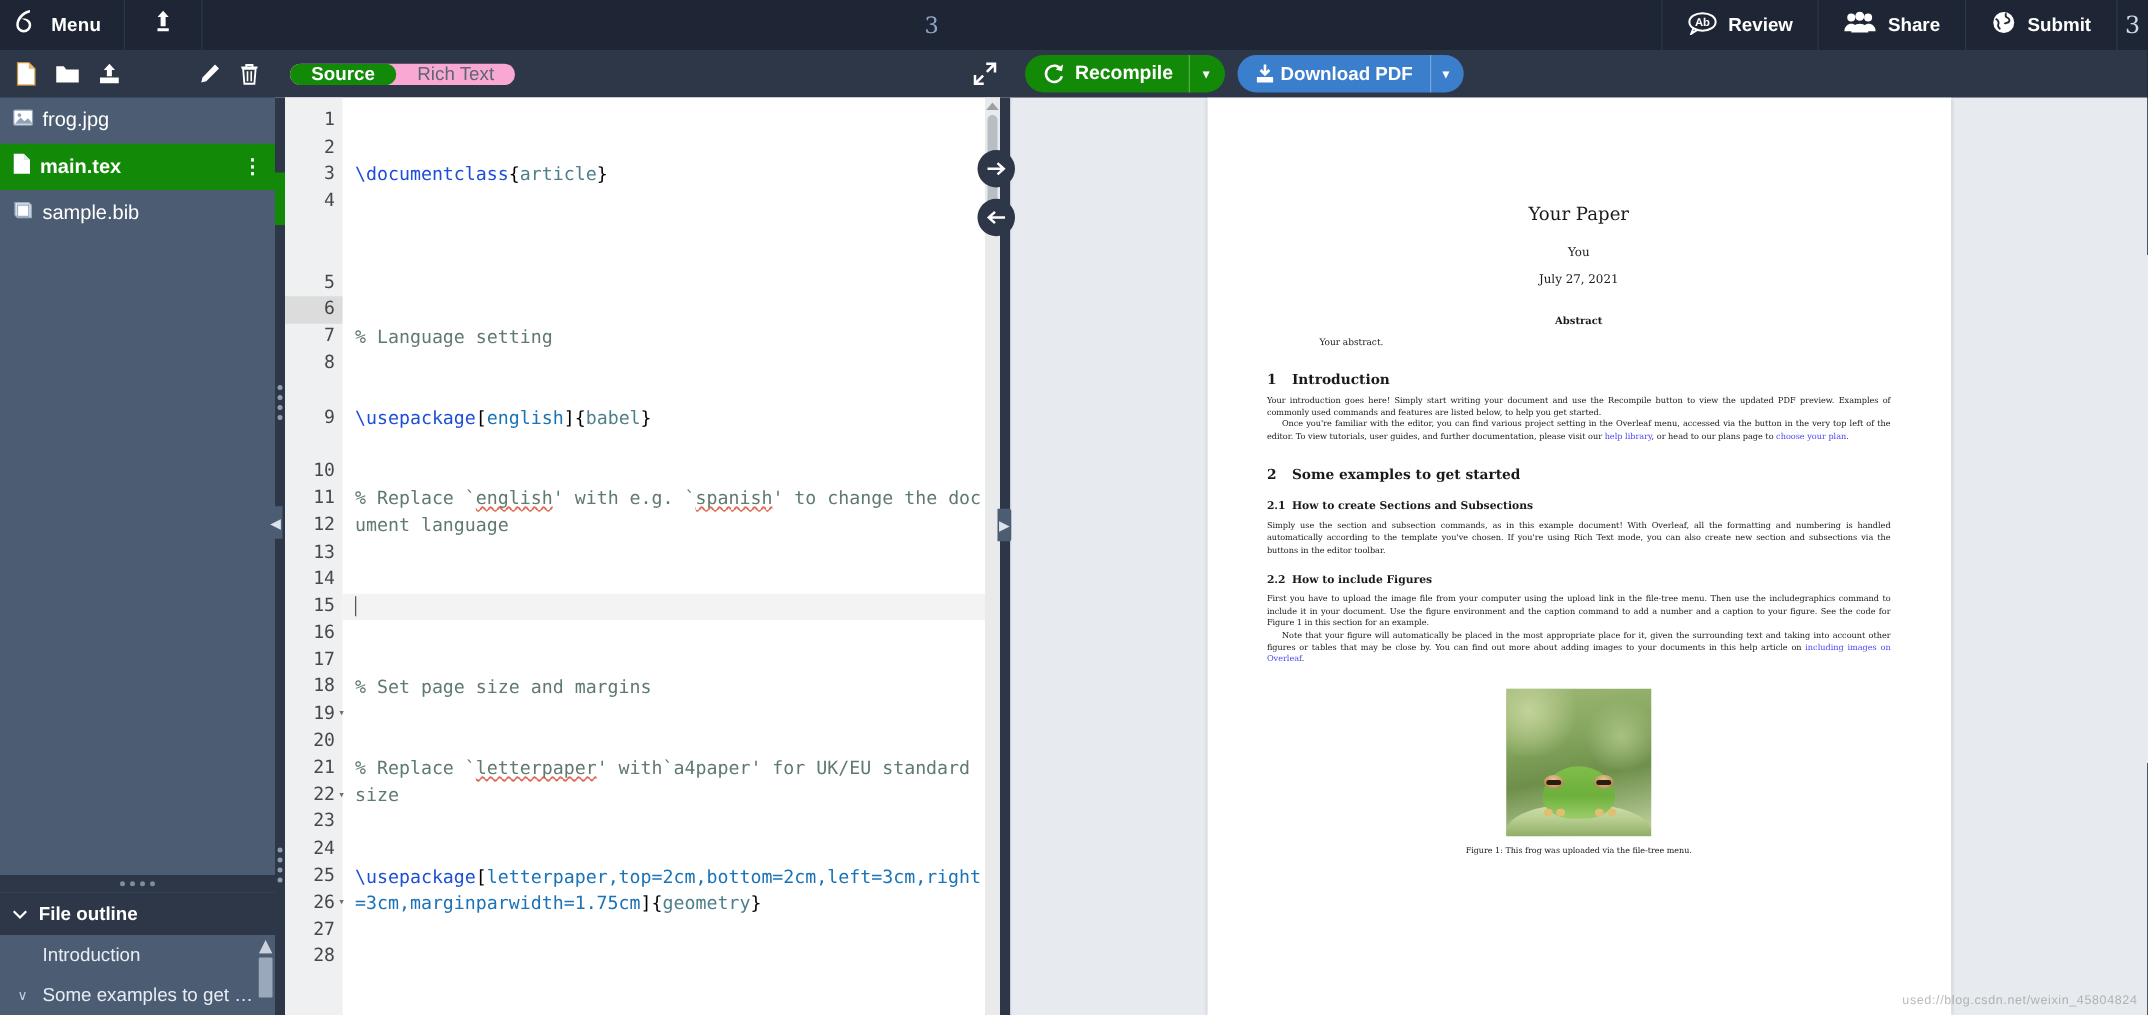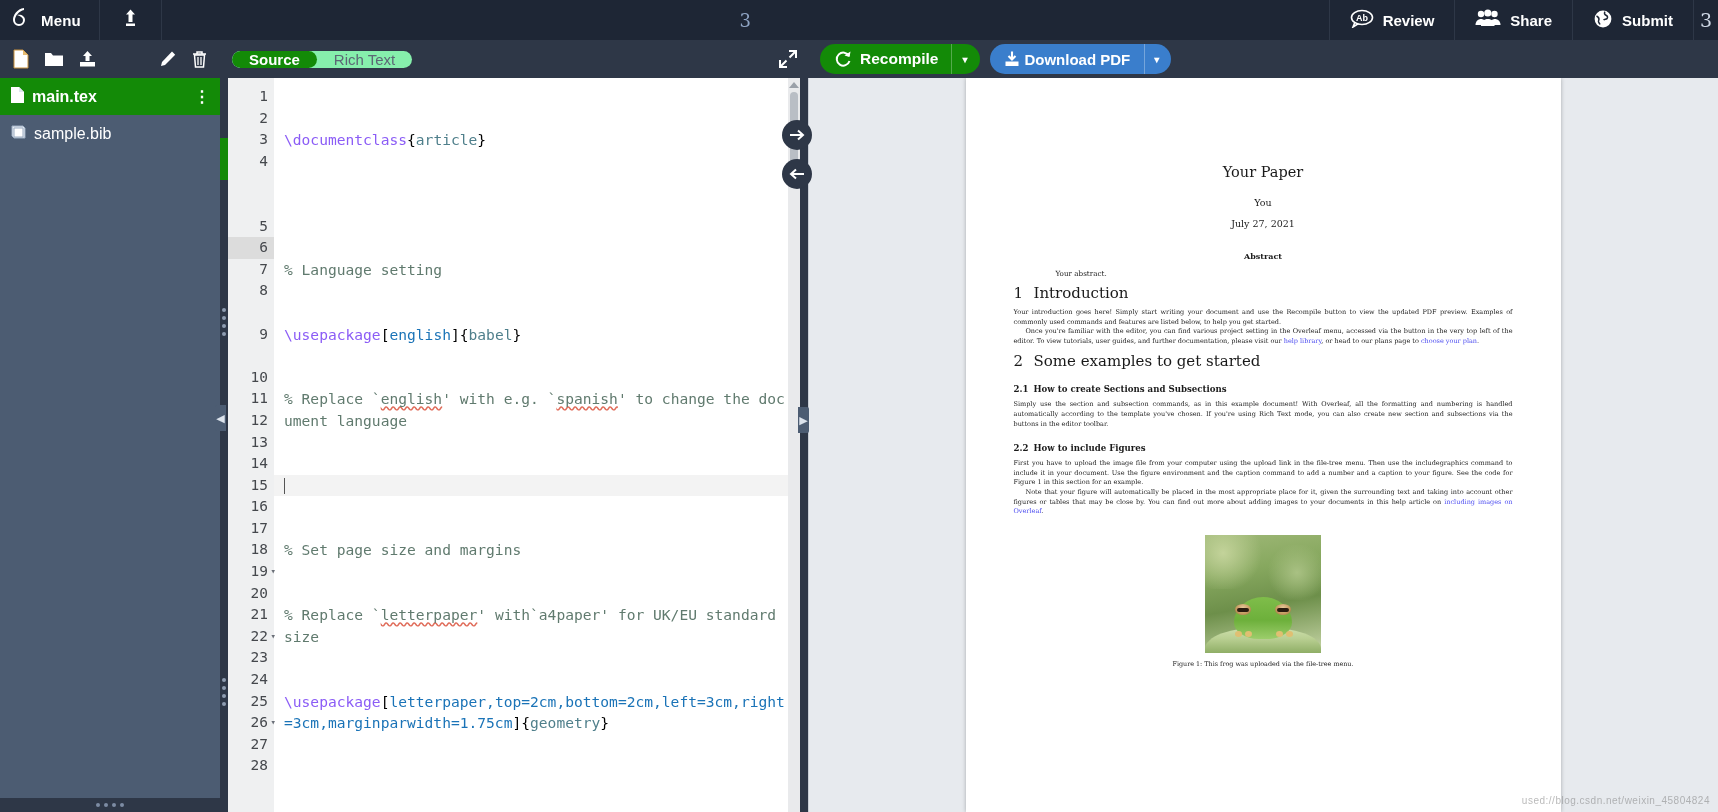--- a/index.html
+++ b/index.html
@@ -75,21 +75,21 @@
     align-items: center; justify-content: center; border-radius: 2px 0 0 2px; cursor: pointer; z-index: 7;
   }
 
   
   .editorcol { flex: 1; display: flex; flex-direction: column; min-width: 0; position: relative; }
   .ed-toolbar {
     height: 38px; flex: 0 0 38px; background: #2e3747; display: flex; align-items: center;
     padding: 0 10px; position: relative;
   }
   .toggle {
-    display: inline-flex; background: #86efac; border-radius: 14px; overflow: hidden;
+    display: inline-flex; background: #f9a8d4; border-radius: 14px; overflow: hidden;
     height: 17px; margin-left: 2px;
   }
   .toggle > div { display: flex; align-items: center; justify-content: center;
      padding: 0 17px; font-size: 15px; font-weight: bold; cursor: pointer; }
   .toggle .on { background: #138a07; color: #fff; border-radius: 14px; }
   .toggle .off { color: #5c6775; font-weight: normal; }
   .ed-expand { position: absolute; right: 10px; top: 9px; color: #fff; cursor: pointer; }
 
   .ed-area { flex: 1; display: flex; min-height: 0; background: #fff; position: relative; }
   .gutter-strip { width: 8px; background: #2e3747; flex: 0 0 8px; position: relative; }
@@ -106,21 +106,21 @@
   .linenos .ln { position: relative; height: 21.6px; }
   .linenos .ln.fold::after { content: "▾"; position: absolute; right: -8px; top: 0; font-size: 9px; color: #6a6f78; }
   .linenos .ln.active { background: #dcdcdc; margin-right: -6px; padding-right: 6px; }
   .code {
     flex: 1; padding: 8px 12px 0 10px; font-family: "DejaVu Sans Mono", monospace;
     font-size: 14.6px; line-height: 21.6px; color: #000; white-space: pre-wrap;
     word-break: break-all; overflow: hidden; position: relative;
   }
   .code .row { min-height: 21.6px; }
   .code .row.active { background: #f3f3f3; margin: 0 -12px 0 -10px; padding: 0 12px 0 10px; }
-  .cmd  { color: #8b5cf6; text-align: center; }
+  .cmd  { color: #1d4ed8; text-align: center; }
   .arg  { color: #4f7f8b; }
   .opt  { color: #1a73b7; }
   .cmt  { color: #607a6e; }
   .brc  { color: #000; }
   .sq   { text-decoration: underline wavy #e06c5a; text-decoration-skip-ink: none; }
   .caret { display: inline-block; width: 1px; height: 16px; background: #555; vertical-align: -3px; }
 
   .code-sb { position: absolute; right: 0; top: 0; width: 12px; height: 100%; background: #e9eaec; }
   .code-sb .arrow-up { width: 0; height: 0; border-left: 5px solid transparent; border-right: 5px solid transparent;
      border-bottom: 6px solid #9aa0a8; margin: 4px auto 0; }
@@ -156,21 +156,21 @@
   .page {
     width: 595px; margin-top: 0; background: #fff; position: relative;
     box-shadow: 0 0 4px rgba(0,0,0,.28); font-family: "DejaVu Serif", serif; color: #1a1a1a;
     padding: 28px 48px 4px 48px; overflow: hidden;
   }
   .pdf-title { text-align: center; font-size: 14.5px; margin-top: 58px; }
   .pdf-author { text-align: center; font-size: 9.5px; margin-top: 17px; }
   .pdf-date { text-align: center; font-size: 9.5px; margin-top: 10px; }
   .pdf-abs-hd { text-align: center; font-size: 8px; font-weight: bold; margin-top: 22px; }
   .pdf-abs-body { font-size: 7.2px; margin-top: 8px; padding: 0 42px; }
-  .pdf-h1 { font-size: 15px; font-weight: normal; margin-top: 6px; }
+  .pdf-h1 { font-size: 11px; font-weight: bold; margin-top: 19px; }
   .pdf-h1 .num { display: inline-block; width: 20px; }
   .pdf-h2 { font-size: 8.6px; font-weight: bold; margin-top: 14px; }
   .pdf-h2 .num { display: inline-block; width: 20px; }
   .pdf-p { font-size: 6.5px; line-height: 9.6px; text-align: justify; margin-top: 6px; }
   .pdf-p.ind { text-indent: 12px; margin-top: 0; }
   .pdf-link { color: #4c4cf0; }
   .fig-box { display: flex; justify-content: center; margin-top: 18px; }
   .fig-img { width: 116px; height: 118px; position: relative; overflow: hidden;
     background: linear-gradient(170deg,#9fb877 0%,#87a85f 30%,#6d8f4a 58%,#c8d6a8 100%); }
   .fig-img .bokeh1 { position: absolute; left: -10px; top: -6px; width: 70px; height: 60px;
@@ -282,20 +282,30 @@
         <span class="ft-icon">
           <svg width="17" height="19" viewBox="0 0 17 19">
               <path d="M2 4 h13 M6 2 h5 v2 H6z" stroke="#fff" stroke-width="1.5" fill="none"></path>
               <path d="M3.5 5 h10 l-1 12 h-8z" fill="none" stroke="#fff" stroke-width="1.5"></path>
               <path d="M7 7 v8 M10 7 v8" stroke="#fff" stroke-width="1.3"></path>
             </svg>
         </span>
       </div>
 
       <div class="ft-list">
+        <div class="ft-item">
+          <span>
+            <svg width="17" height="16" viewBox="0 0 17 16">
+                <rect x="1" y="2" width="15" height="12" rx="1" fill="#fff" stroke="#8fa2b8"></rect>
+                <circle cx="5.5" cy="6" r="1.5" fill="#8fa2b8"></circle>
+                <path d="M2 13 l4.5-5 l3 3 l3-2.5 l3.5 4.5z" fill="#8fa2b8"></path>
+              </svg>
+          </span>
+          <span>frog.jpg</span>
+        </div>
         <div class="ft-item selected">
           <span>
             <svg width="15" height="18" viewBox="0 0 15 18">
                 <path d="M1 1 h8 l5 5 v11 H1z" fill="#fff"></path>
                 <path d="M9 1 v5 h5" fill="#dfe6ef"></path>
               </svg>
           </span>
           <span>main.tex</span>
           <span class="menu-dots">⋮</span>
         </div>
@@ -310,20 +320,44 @@
         </div>
       </div>
 
       <div class="ft-dragbar">
         <i></i>
           <i></i>
         <i></i>
           <i></i>
       </div>
 
+      <div class="outline">
+        <div class="outline-hdr">
+          <span>
+            <svg width="12" height="9" viewBox="0 0 12 9">
+                <path d="M1 2 L6 7 L11 2" fill="none" stroke="#fff" stroke-width="1.7"></path>
+              </svg>
+          </span>
+          <span>File outline</span>
+        </div>
+        <div class="outline-body">
+          <div class="outline-item">
+            <span class="car"></span>
+            <span>Introduction</span>
+          </div>
+          <div class="outline-item">
+            <span class="car">∨</span>
+            <span>Some examples to get …</span>
+          </div>
+          <div class="outline-sb">
+            <div class="arrow"></div>
+            <div class="thumb"></div>
+          </div>
+        </div>
+      </div>
     </div>
 
     <div class="collapse-handle">◀</div>
 
     <div class="editorcol">
       <div class="ed-toolbar">
         <div class="toggle">
           <div class="on">Source</div>
           <div class="off">Rich Text</div>
         </div>

